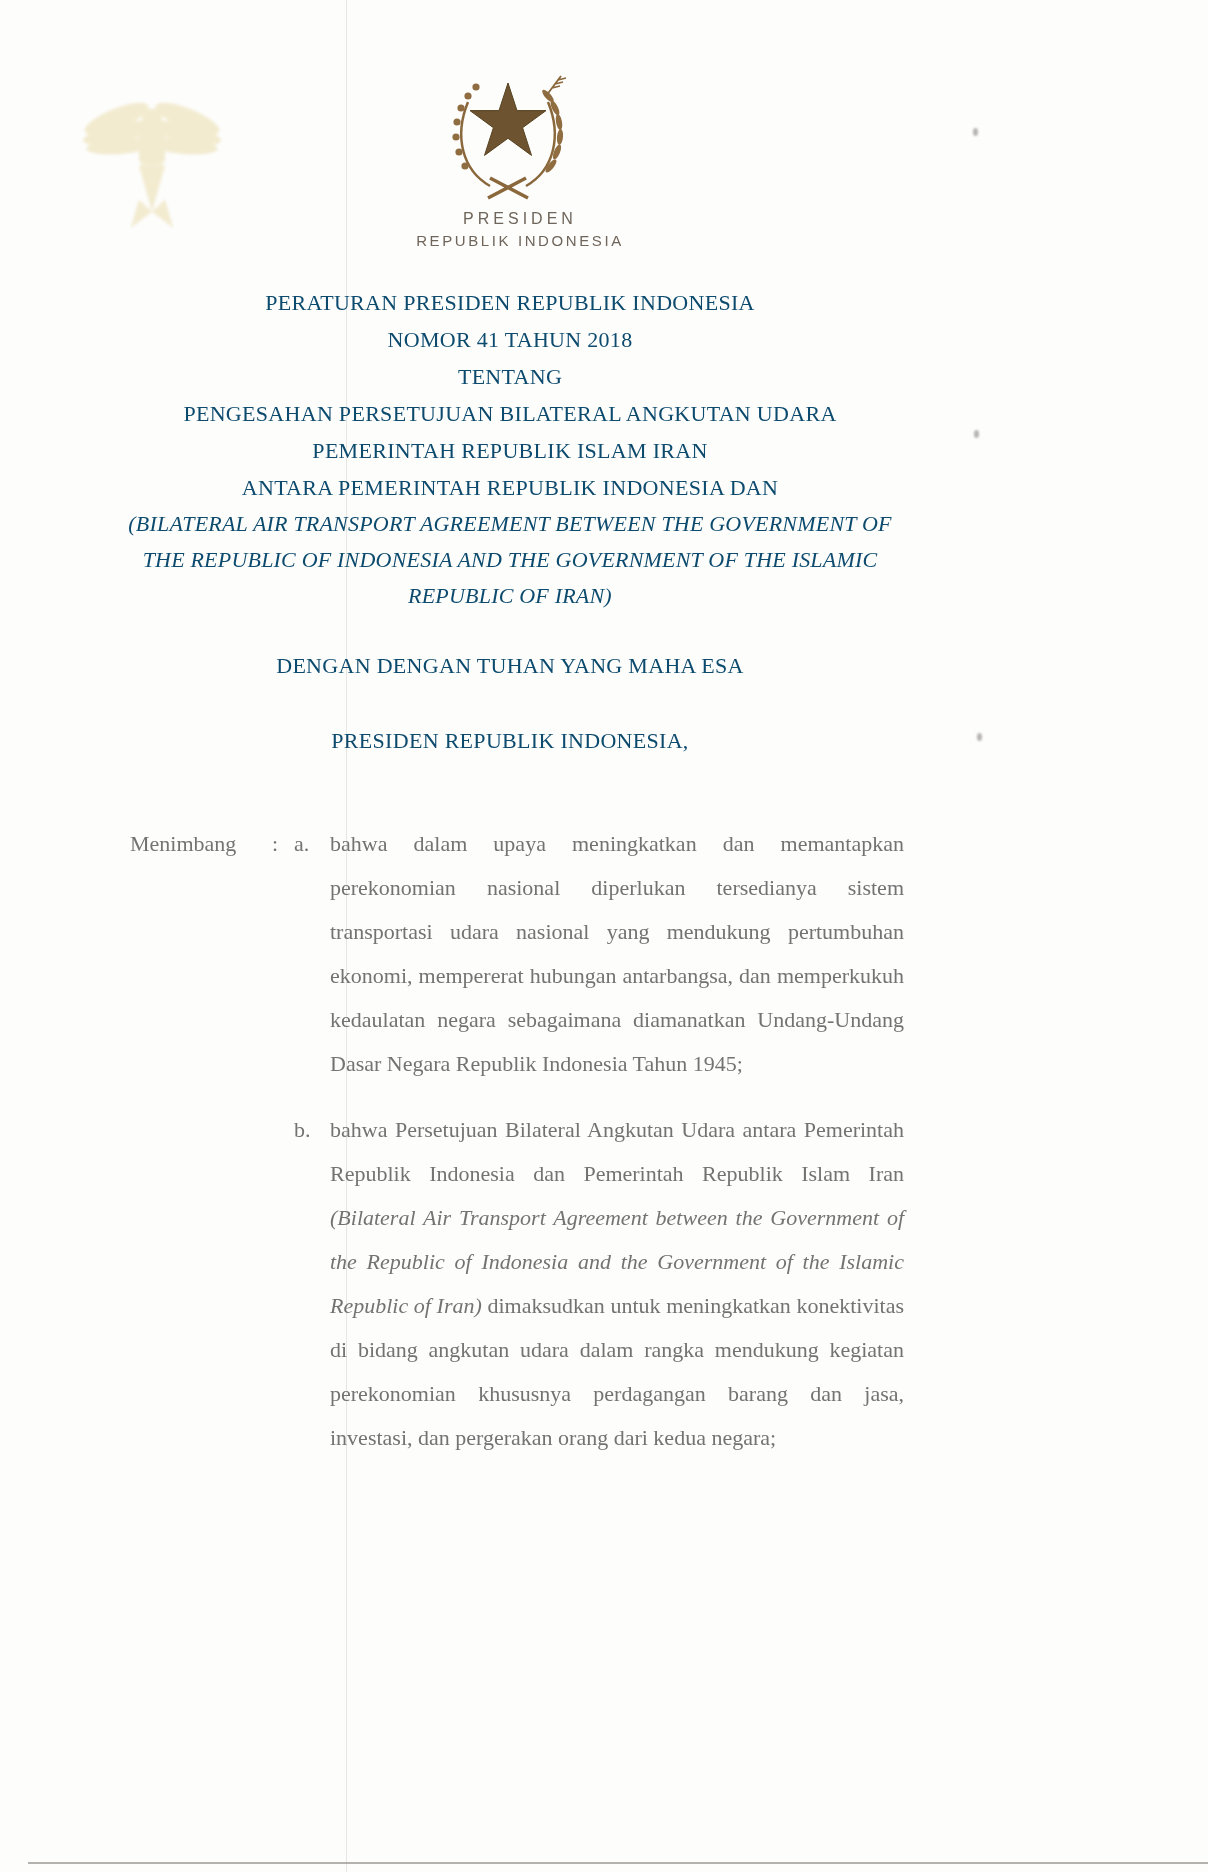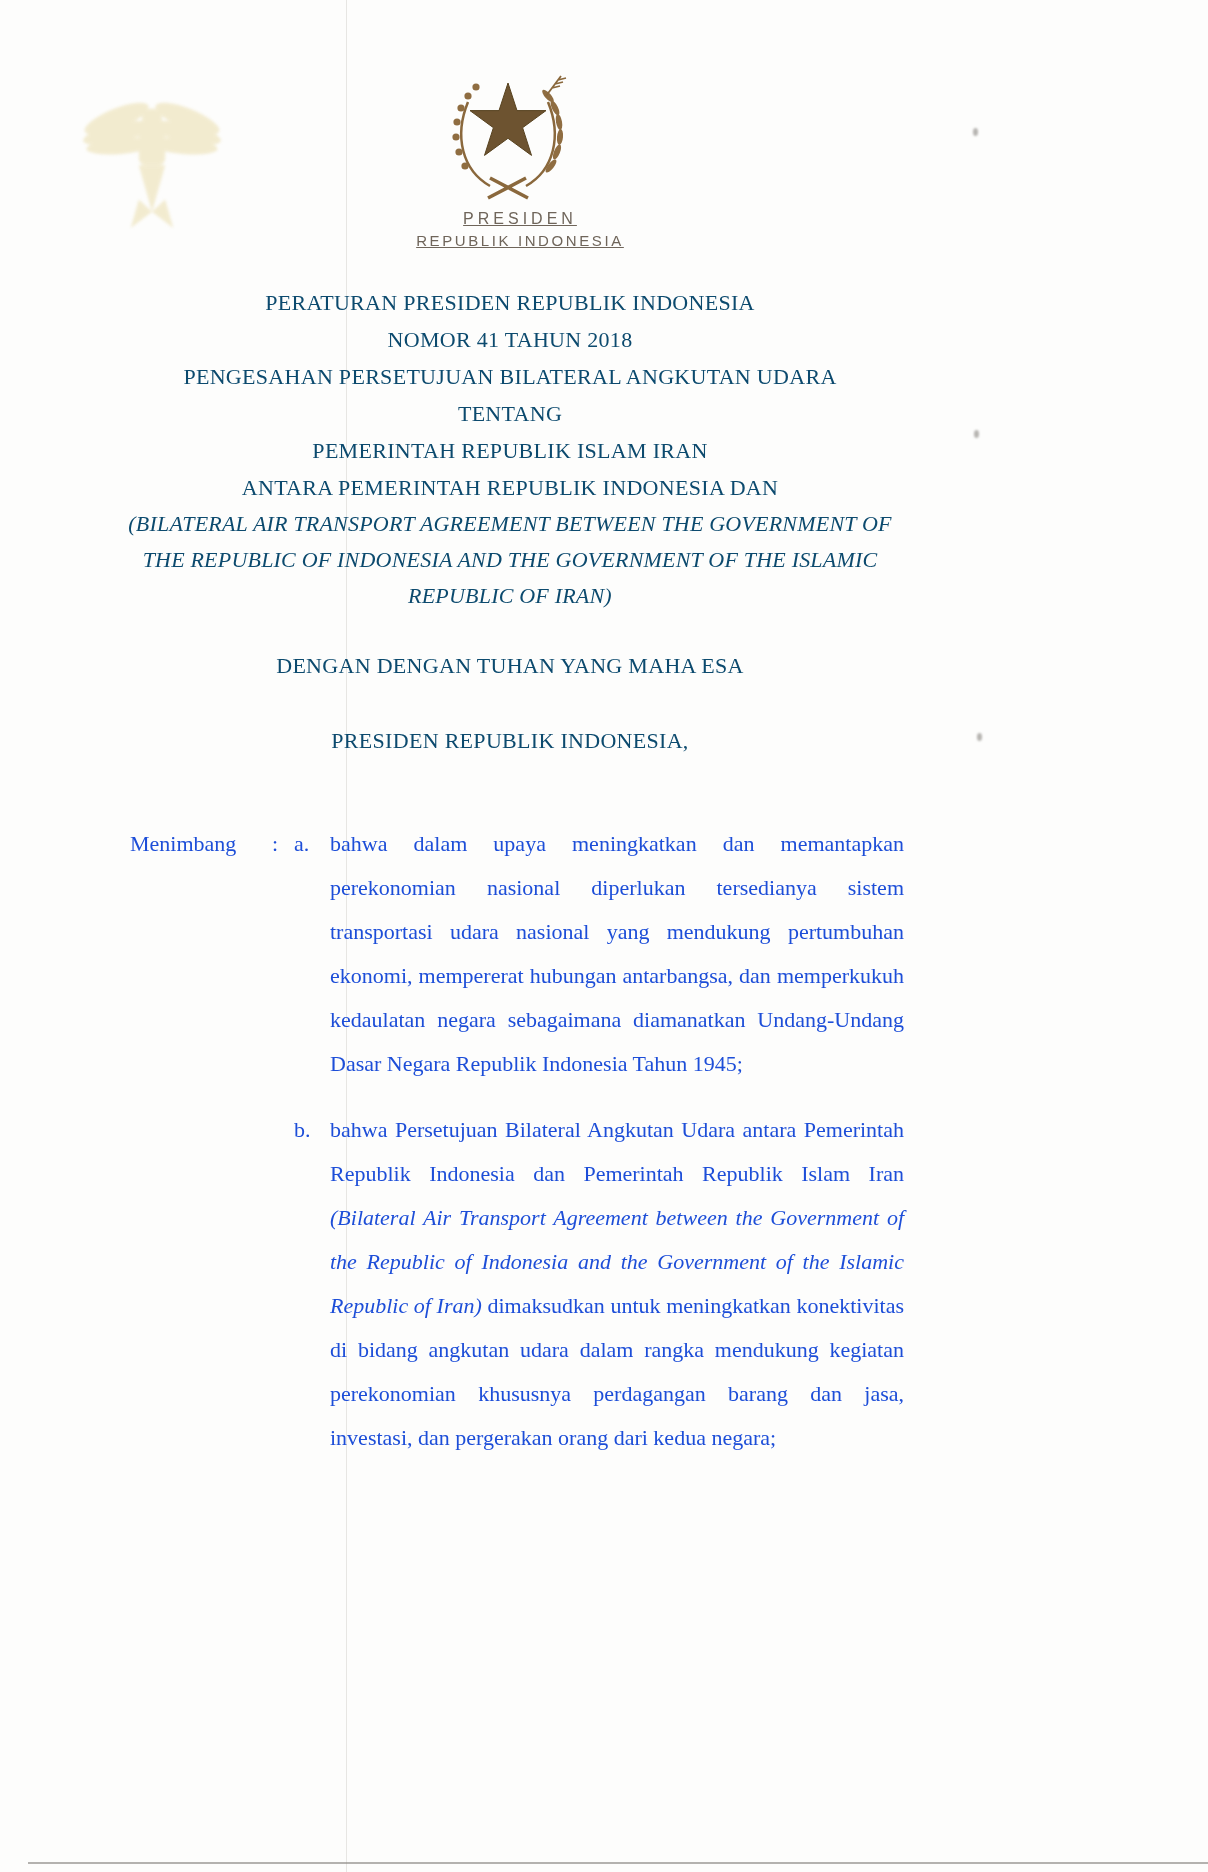--- a/index.html
+++ b/index.html
@@ -16,36 +16,36 @@
     position:absolute; left:346px; top:0; width:1px; height:100%;
     background:rgba(110,100,88,0.15);
   }
   .watermark {
     position:absolute; left:76px; top:60px; width:152px; height:172px;
     opacity:0.5; filter:blur(1.4px);
   }
   .emblem { position:absolute; left:448px; top:66px; width:120px; height:140px; }
   .letterhead {
     position:absolute; left:310px; top:210px; width:420px; text-align:center;
-    font-family:"Liberation Sans","DejaVu Sans",sans-serif; color:#6f655a;text-decoration:underline;
+    font-family:"Liberation Sans","DejaVu Sans",sans-serif; color:#6f655a;
   }
   .letterhead .lh1 { font-size:16px; letter-spacing:4px; }
   .letterhead .lh2 { font-size:15px; letter-spacing:2.6px; margin-top:4px; }
   .title-block {
     position:absolute; left:114px; top:284px; width:792px;
     text-align:center; font-size:22px; line-height:37px; letter-spacing:0.3px;
     color:#0c4a6e;
   }
   .english-title { font-style:italic; line-height:36px; letter-spacing:0.2px; }
   .invocation { margin-top:33px; }
   .authority { margin-top:38px; }
   .consider {
     position:absolute; left:130px; top:822px; width:774px;
     display:grid; grid-template-columns:142px 22px 36px 574px;
-    font-size:22px; line-height:44px; color:#1d4ed8;
+    font-size:22px; line-height:44px; color:#737373;
   }
   .par { text-align:justify; text-align-last:left; }
   .item-b { padding-top:22px; }
   .catchword { grid-column:1 / -1; text-align:right; padding-top:26px; }
   .scan-edge-line {
     position:absolute; left:28px; right:0; top:1862px; height:2px;
     background:#8d8a85; opacity:0.65;
   }
   .speck {
     position:absolute; width:5px; height:8px; border-radius:50%;
@@ -102,22 +102,22 @@
   </svg>
 
   <div class="letterhead">
     <div class="lh1">PRESIDEN</div>
     <div class="lh2">REPUBLIK INDONESIA</div>
   </div>
 
   <div class="title-block">
     <div>PERATURAN PRESIDEN REPUBLIK INDONESIA</div>
     <div>NOMOR 41 TAHUN 2018</div>
+    <div>TENTANG</div>
     <div>PENGESAHAN PERSETUJUAN BILATERAL ANGKUTAN UDARA</div>
-    <div>TENTANG</div>
     <div>PEMERINTAH REPUBLIK ISLAM IRAN</div>
     <div>ANTARA PEMERINTAH REPUBLIK INDONESIA DAN</div>
     <div class="english-title">(BILATERAL AIR TRANSPORT AGREEMENT BETWEEN THE GOVERNMENT OF THE REPUBLIC OF INDONESIA AND THE GOVERNMENT OF THE ISLAMIC REPUBLIC OF IRAN)</div>
     <div class="invocation">DENGAN DENGAN TUHAN YANG MAHA ESA</div>
     <div class="authority">PRESIDEN REPUBLIK INDONESIA,</div>
   </div>
 
   <div class="consider">
     <div>Menimbang</div>
     <div>:</div>

